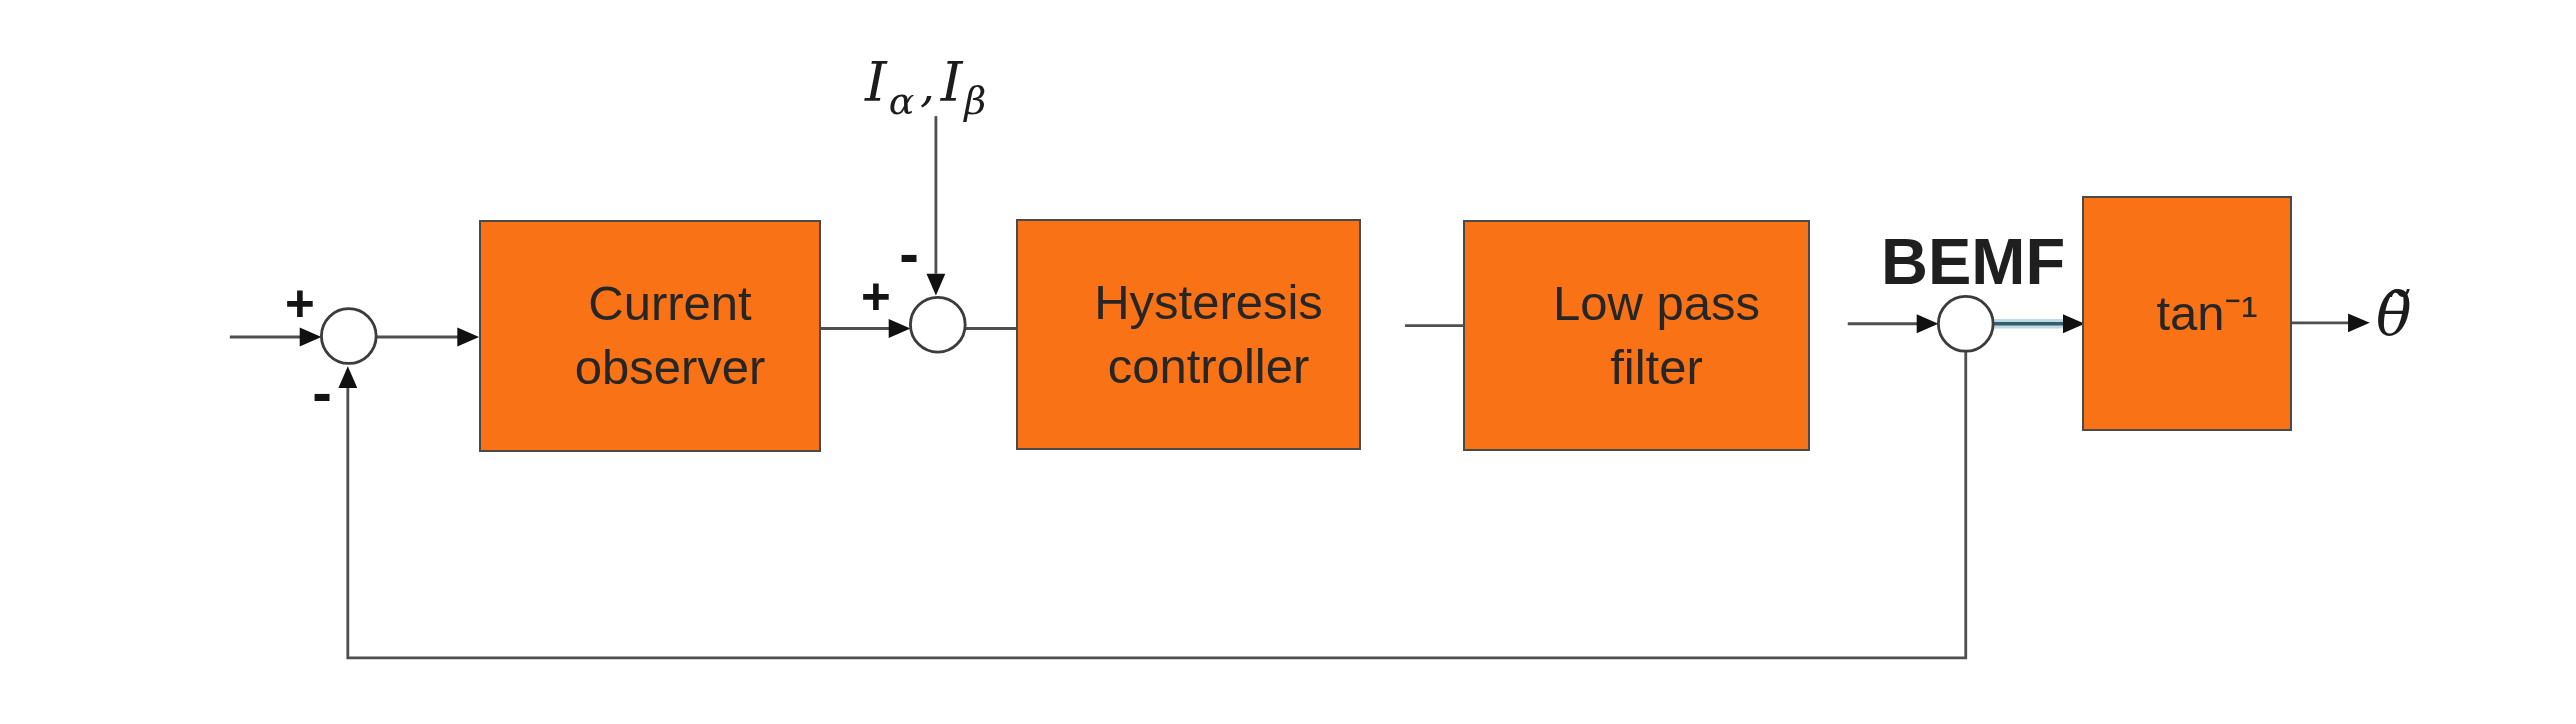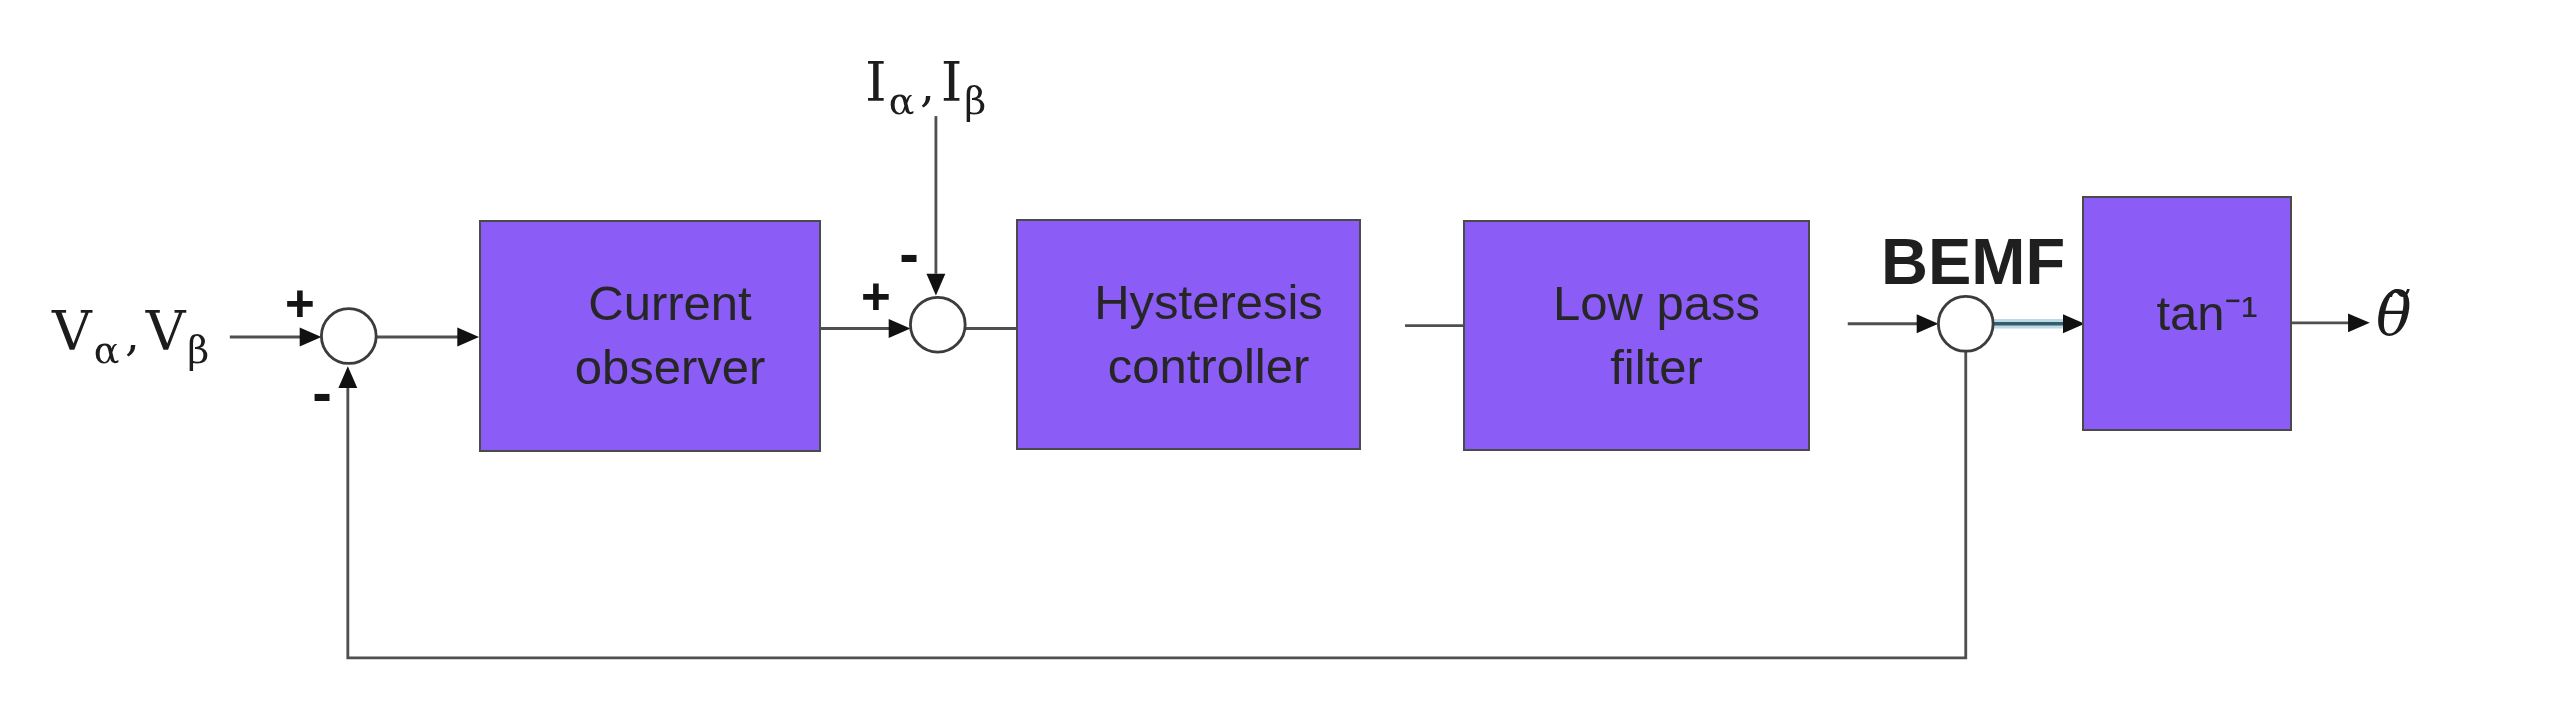--- a/index.html
+++ b/index.html
@@ -6,36 +6,37 @@
   #canvas{
     position:relative;
     width:2576px;height:724px;
     background:#ffffff;
     font-family:"Liberation Sans",sans-serif;
     overflow:hidden;
   }
   #wires{position:absolute;left:0;top:0;}
   .block{
     position:absolute;
-    background:#8b5cf6;
+    background:#f97316;
     border:2.8px solid #4a4a4a;
     display:flex;align-items:center;justify-content:center;
     text-align:center;
     box-sizing:border-box;
     padding-left:40px;
   }
   .block-label{
     font-family:"Liberation Sans",sans-serif;
     font-size:49px;line-height:1.3;
     color:#262626;
     white-space:pre-line;
   }
   .math-label{
     position:absolute;
     font-family:"DejaVu Serif",serif;
+    font-style:italic;
     font-size:55px;line-height:1;
     color:#1c1c1c;
     white-space:nowrap;
   }
   .math-label .sub{
     font-size:38px;
     vertical-align:-13.2px;
     margin-left:1.9px;
   }
   .math-label .sep{
@@ -147,23 +148,20 @@
 
   <div class="block" style="left:1463px;top:220px;width:347px;height:231px">
     <span class="block-label">Low pass
 filter</span>
   </div>
 
   <div class="block" style="left:2082px;top:196px;width:210px;height:235px">
     <span class="block-label">tan⁻¹</span>
   </div>
 
-  <div class="math-label" style="left:52px;top:304px;">
-    <span>V</span><span class="sub">α</span><span class="sep">,</span><span>V</span><span class="sub">β</span>
-  </div>
 
   <div class="math-label" style="left:865px;top:55px;">
     <span>I</span><span class="sub">α</span><span class="sep">,</span><span>I</span><span class="sub">β</span>
   </div>
 
   <div class="sign plus" style="left:300px;top:303px;">+</div>
   <div class="sign minus" style="left:322px;top:393px;">-</div>
   <div class="sign plus" style="left:876px;top:296px;">+</div>
   <div class="sign minus" style="left:909px;top:254px;">-</div>
 

